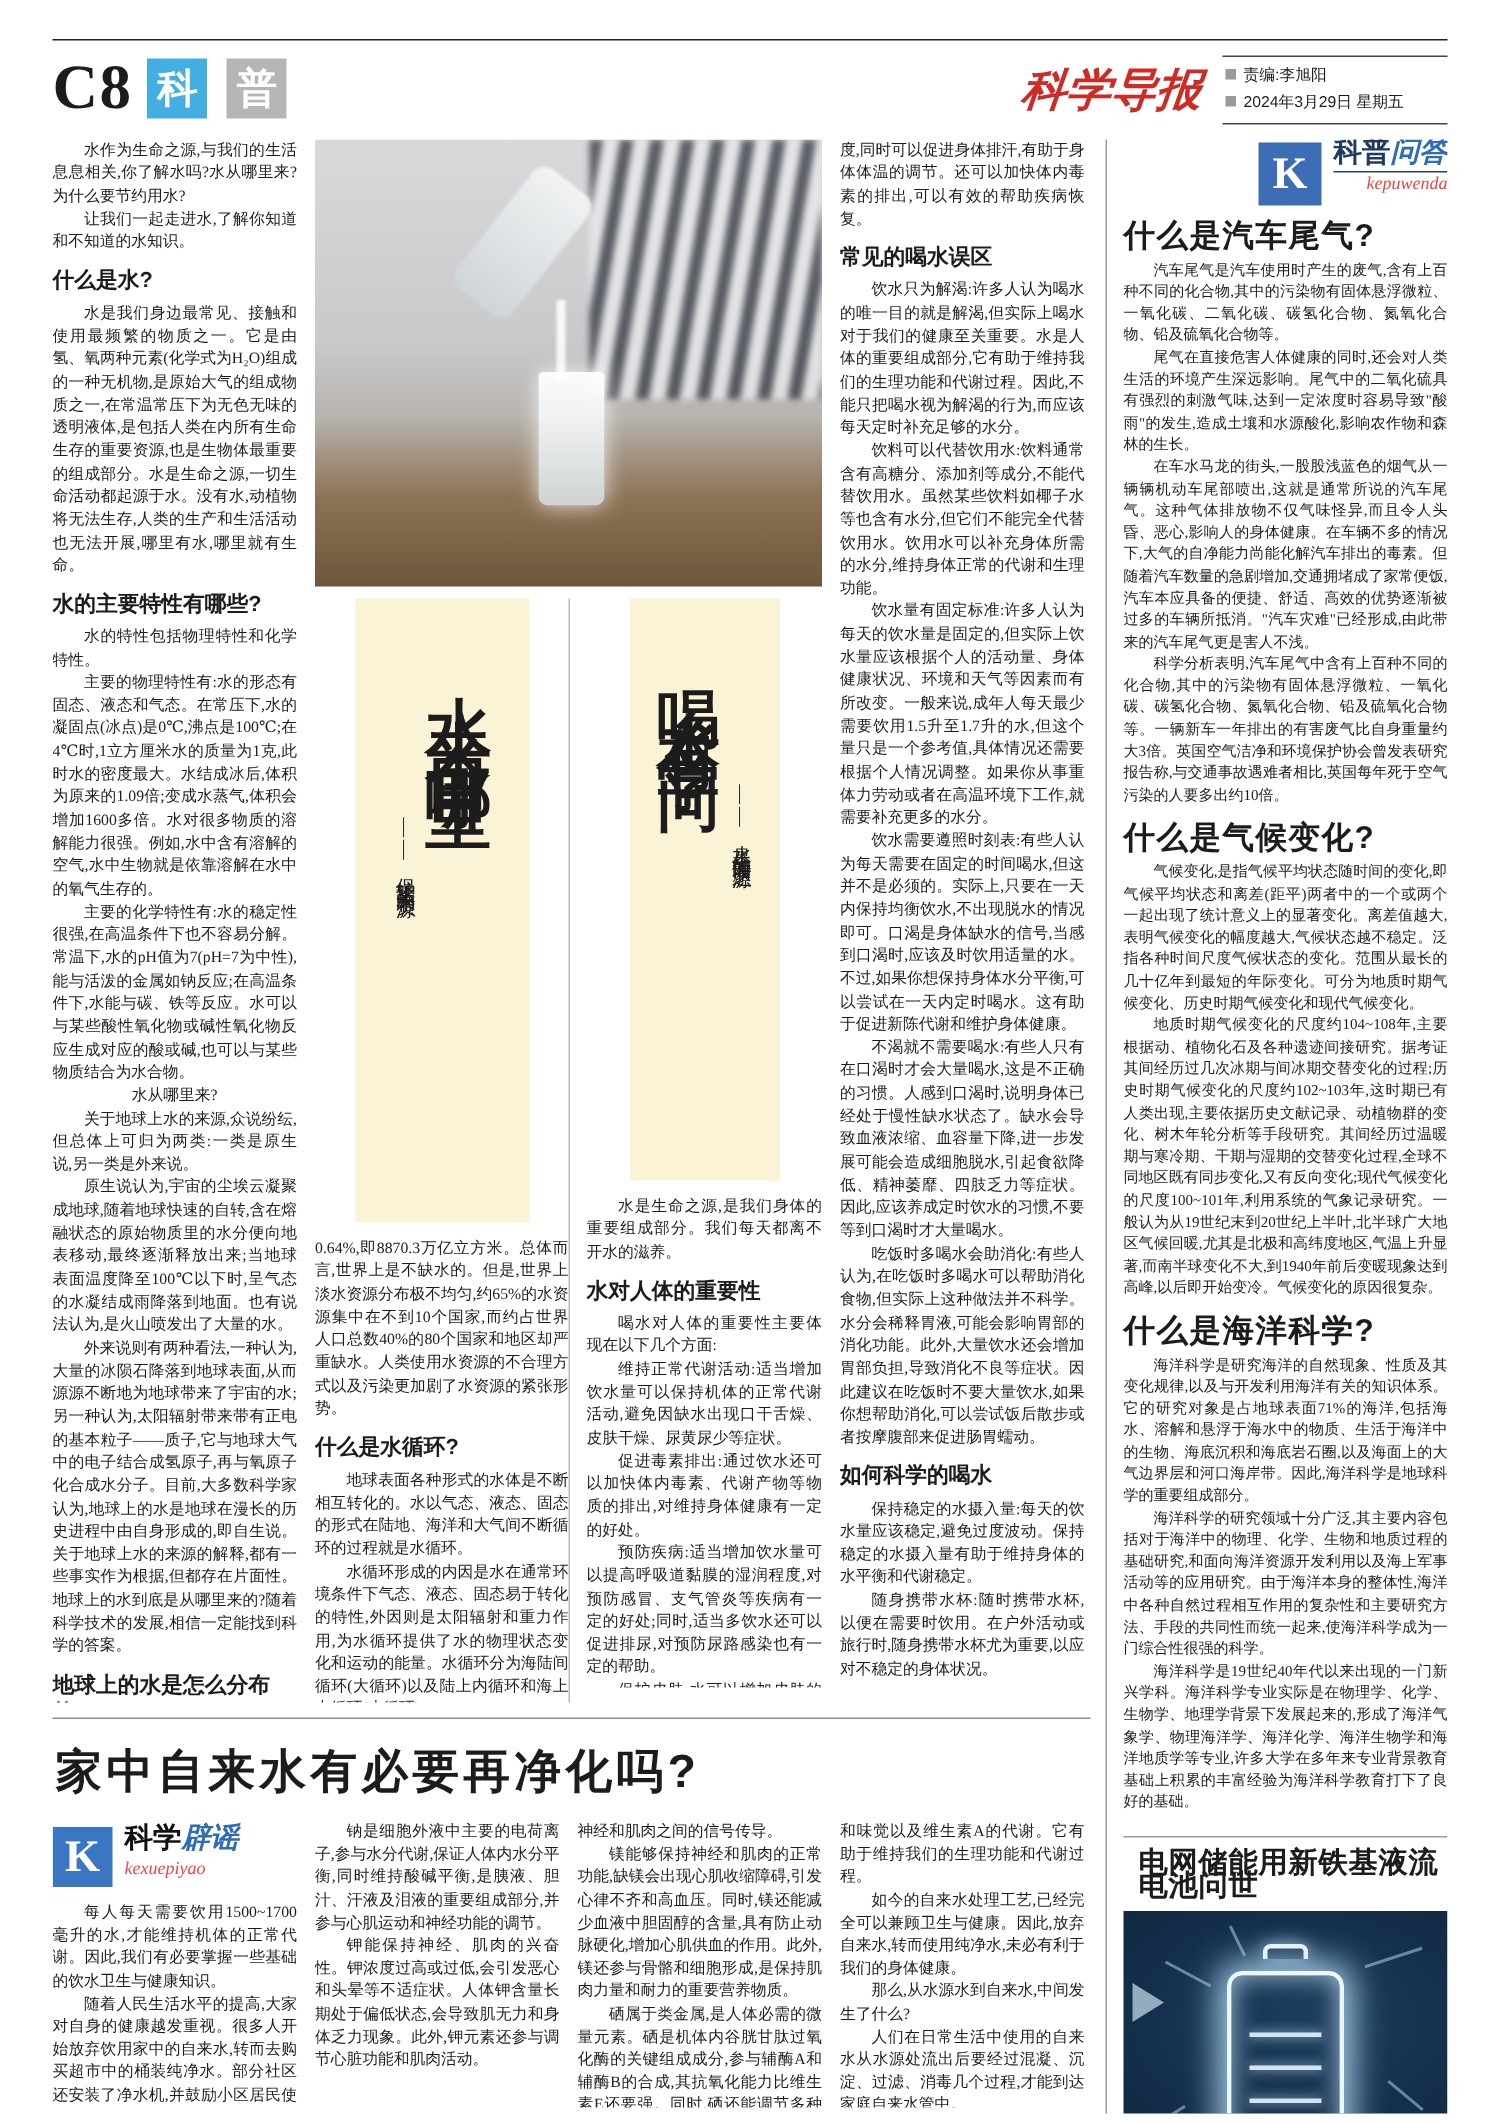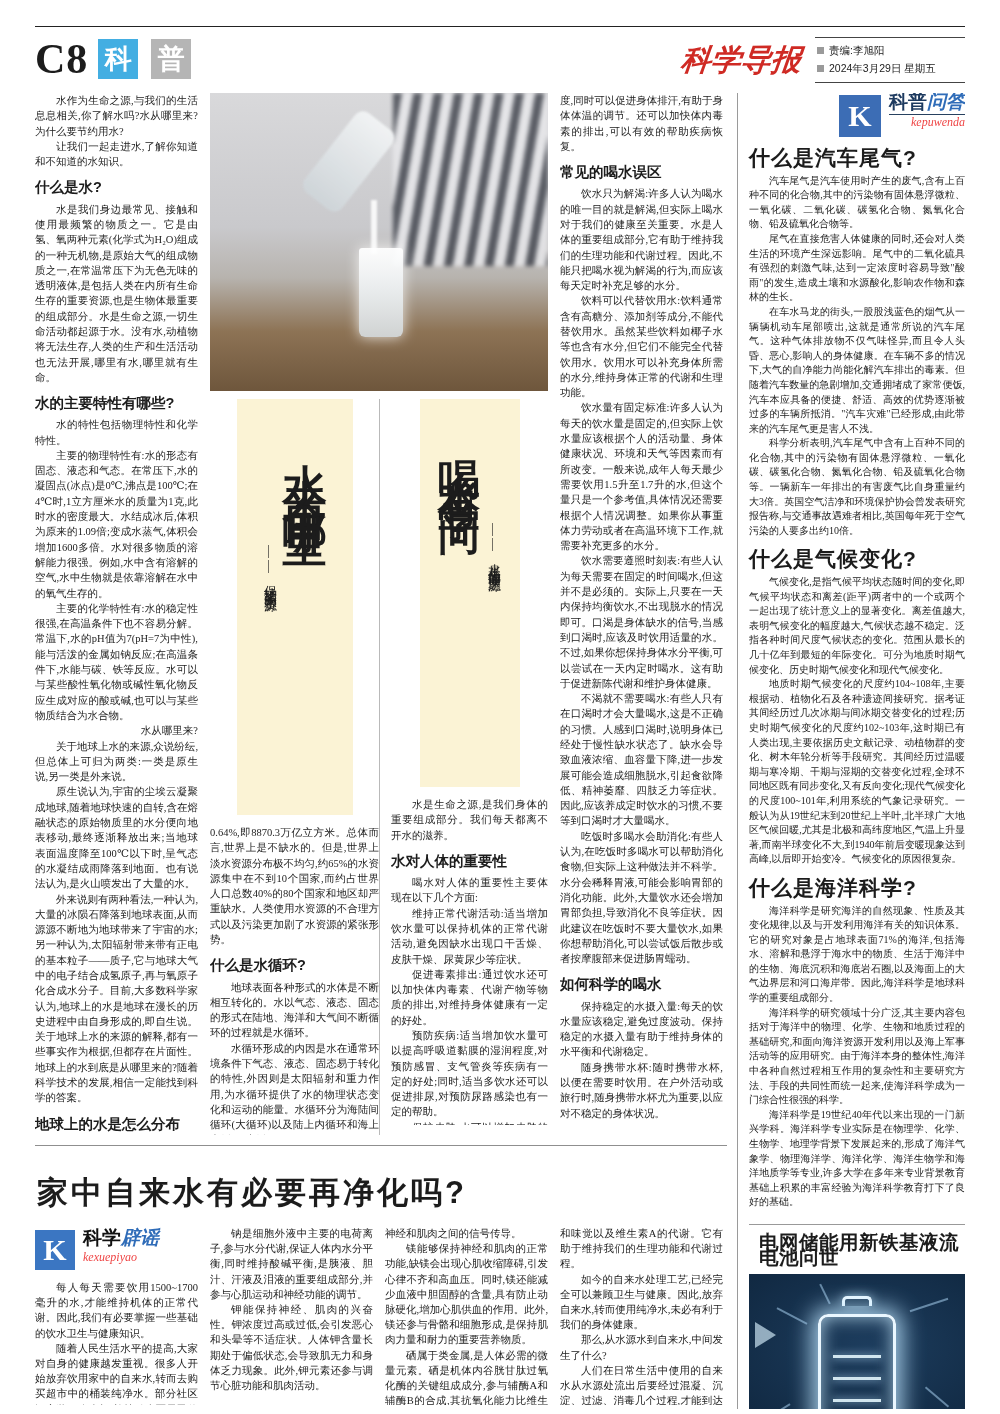--- a/index.html
+++ b/index.html
@@ -21,21 +21,21 @@
   .body-row { display: flex; gap: 0; }
   .left-wrap { width: 700px; }
   .main-left { display: flex; gap: 12px; height: 1042px; overflow: hidden; }
   .col { width: 163px; flex: none; font-size: 10.5px; line-height: 15.3px; overflow: hidden; }
   .middle { width: 338px; flex: none; }
   .col5 { width: 228px; flex: none; border-left: 1px solid #9a9a9a; padding-left: 11px; margin-left: 10px; height: 1316px; overflow: hidden; font-size: 10px; line-height: 14.6px; }
   
   .b-p { text-indent: 2em; text-align: justify; }
   .b-pc { text-align: justify; }
   .b-h { font-family: "Liberation Sans", sans-serif; font-weight: bold; font-size: 14.5px; line-height: 1.25; margin: 9px 0 5px 0; }
-  .b-sh { text-align: right; }
+  .b-sh { text-align: center; }
   
   .photo { height: 298px; margin-bottom: 8px; position: relative; overflow: hidden;
     background: linear-gradient(180deg, #d9d9db 0%, #c9c9cc 45%, #b7b3ae 62%, #8d7355 80%, #6e563c 100%); }
   .photo .shirt { position: absolute; right: 0; top: 0; width: 46%; height: 58%; opacity: .8;
     background: repeating-linear-gradient(100deg, #3c4049 0 9px, #e9e9ec 9px 20px); filter: blur(2px); }
   .photo .bottle { position: absolute; left: 34%; top: 6%; width: 14%; height: 34%; background: linear-gradient(180deg, #f4f6f7, #cfd6da); transform: rotate(38deg); border-radius: 10px; opacity: .9; filter: blur(1px); }
   .photo .glass { position: absolute; left: 44%; top: 52%; width: 13%; height: 30%; background: linear-gradient(180deg, rgba(255,255,255,.95), rgba(220,228,233,.85)); border-radius: 3px 3px 6px 6px; box-shadow: 0 0 14px rgba(255,255,255,.8); }
   .photo .stream { position: absolute; left: 47.5%; top: 36%; width: 6px; height: 18%; background: rgba(255,255,255,.85); filter: blur(1px); }
   
   .mid-row { display: flex; gap: 0; }
@@ -65,21 +65,21 @@
   .battery-title { font-family: "Liberation Sans", sans-serif; font-weight: bold; font-size: 19.5px; letter-spacing: .5px; margin-bottom: 10px; margin-left: 10px; }
   .battery-img { height: 184px; position: relative; margin-bottom: 8px; overflow: hidden;
     background: radial-gradient(120% 90% at 55% 40%, #1d3d5e 0%, #122b45 55%, #0b1e33 100%); }
   .battery-img .shard { position: absolute; background: rgba(170,210,240,.55); }
   .battery-img .cell { position: absolute; left: 50%; top: 54%; transform: translate(-50%,-50%); width: 78px; height: 120px; border: 3px solid #eaf7ff; border-radius: 10px; box-shadow: 0 0 22px 6px rgba(190,230,255,.85), inset 0 0 18px rgba(200,235,255,.8); }
   .battery-img .cap { position: absolute; left: 50%; top: 12%; transform: translateX(-50%); width: 30px; height: 10px; border: 3px solid #eaf7ff; border-bottom: none; border-radius: 5px 5px 0 0; box-shadow: 0 0 12px rgba(190,230,255,.8); }
   .battery-img .bar { position: absolute; left: 50%; transform: translateX(-50%); width: 48px; height: 3px; background: rgba(230,248,255,.9); box-shadow: 0 0 8px rgba(190,230,255,.9); }
   .battery-img .play { position: absolute; left: 6px; top: 48px; width: 0; height: 0; border-top: 13px solid transparent; border-bottom: 13px solid transparent; border-left: 21px solid rgba(190,215,230,.75); }
   
   .bottom-article { border-top: 1px solid #8f8f8f; margin-top: 10px; padding-top: 12px; height: 260px; overflow: hidden; }
-  .bottom-title { font-family: "Liberation Sans", sans-serif; font-weight: bold; font-size: 31px; letter-spacing: 3px; margin: 14px 0 12px 2px; }
+  .bottom-title { font-family: "Liberation Sans", sans-serif; font-weight: bold; font-size: 31px; letter-spacing: 3px; margin: 2px 0 12px 2px; }
   .bottom-cols { display: flex; gap: 12px; }
   .bcol { width: 163px; flex: none; font-size: 10.5px; line-height: 15.2px; height: 205px; overflow: hidden; }
   .py-badge { display: flex; gap: 8px; margin: 4px 0 10px 0; align-items: flex-start; }
   .py-badge .kbox { width: 40px; height: 40px; background: #3b76c2; }
   .py-badge .badge-title { color: #111; border-bottom: none; }
   .py-badge .badge-pinyin { text-align: left; }
 </style>
 </head>
 <body>
 

